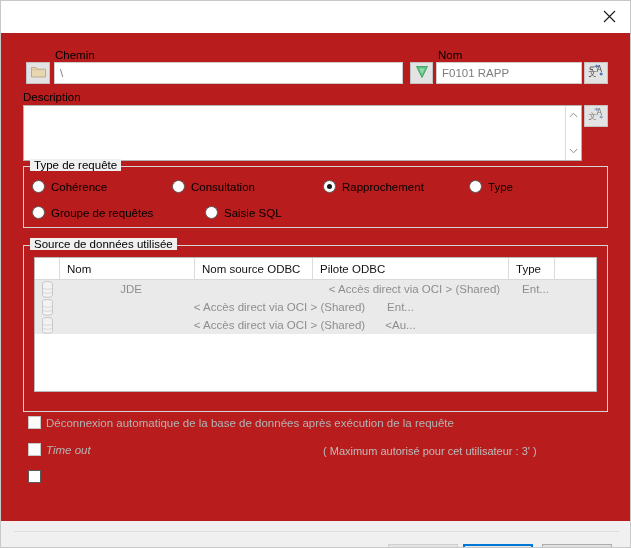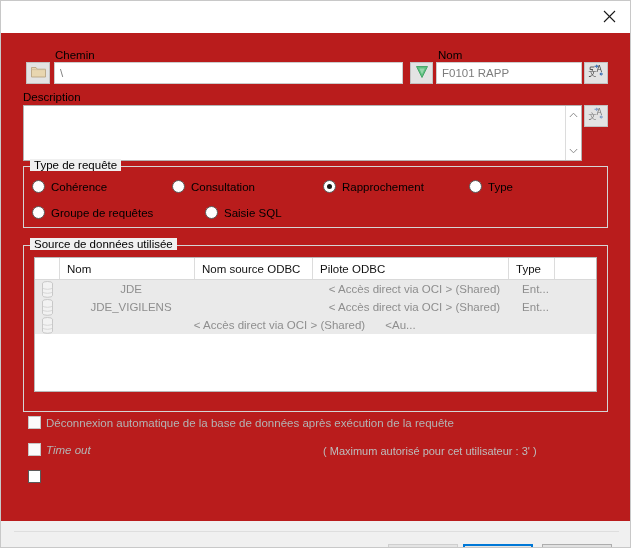--- a/index.html
+++ b/index.html
@@ -415,21 +415,20 @@
 
       <div class="grow">
         <div class="gc icocell" style="width:25px;">
           <svg class="db-icon" width="13" height="17" viewBox="0 0 13 17">
             <ellipse cx="6.5" cy="2.4" rx="5" ry="1.9" fill="#f2f2f2" stroke="#c3c3c3" stroke-width="0.9"></ellipse>
             <path d="M1.5 2.4 L1.5 14.4 A5 1.9 0 0 0 11.5 14.4 L11.5 2.4" fill="#f2f2f2" stroke="#c3c3c3" stroke-width="0.9"></path>
             <path d="M1.5 6.4 A5 1.9 0 0 0 11.5 6.4" fill="none" stroke="#cfcfcf" stroke-width="0.8"></path>
             <path d="M1.5 10.4 A5 1.9 0 0 0 11.5 10.4" fill="none" stroke="#cfcfcf" stroke-width="0.8"></path>
           </svg>
         </div>
-        <div class="gc" style="width:135px;">JDE_VIGILENS</div>
         <div class="gc" style="width:118px;"></div>
         <div class="gc" style="width:196px;">&lt; Accès direct via OCI &gt; (Shared)</div>
         <div class="gc" style="width:46px;">Ent...</div>
       </div>
 
       <div class="grow">
         <div class="gc icocell" style="width:25px;">
           <svg class="db-icon" width="13" height="17" viewBox="0 0 13 17">
             <ellipse cx="6.5" cy="2.4" rx="5" ry="1.9" fill="#f2f2f2" stroke="#c3c3c3" stroke-width="0.9"></ellipse>
             <path d="M1.5 2.4 L1.5 14.4 A5 1.9 0 0 0 11.5 14.4 L11.5 2.4" fill="#f2f2f2" stroke="#c3c3c3" stroke-width="0.9"></path>

